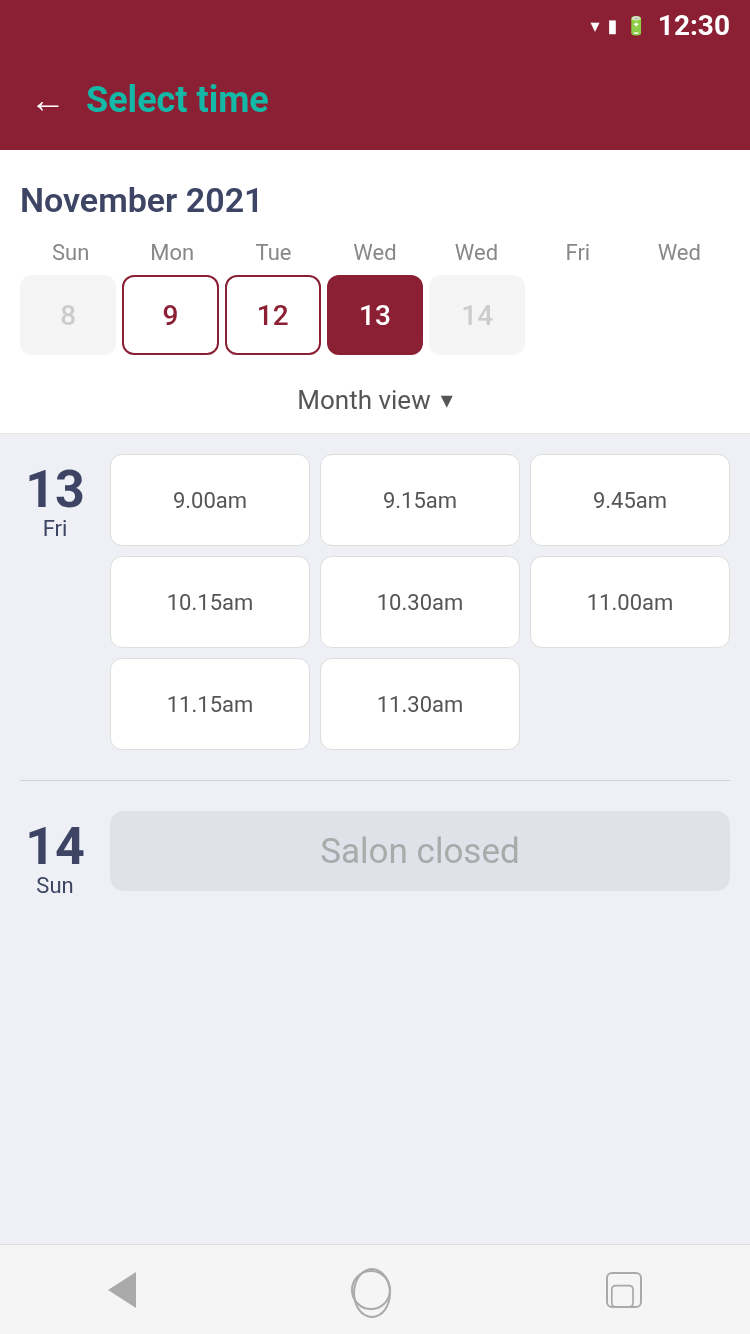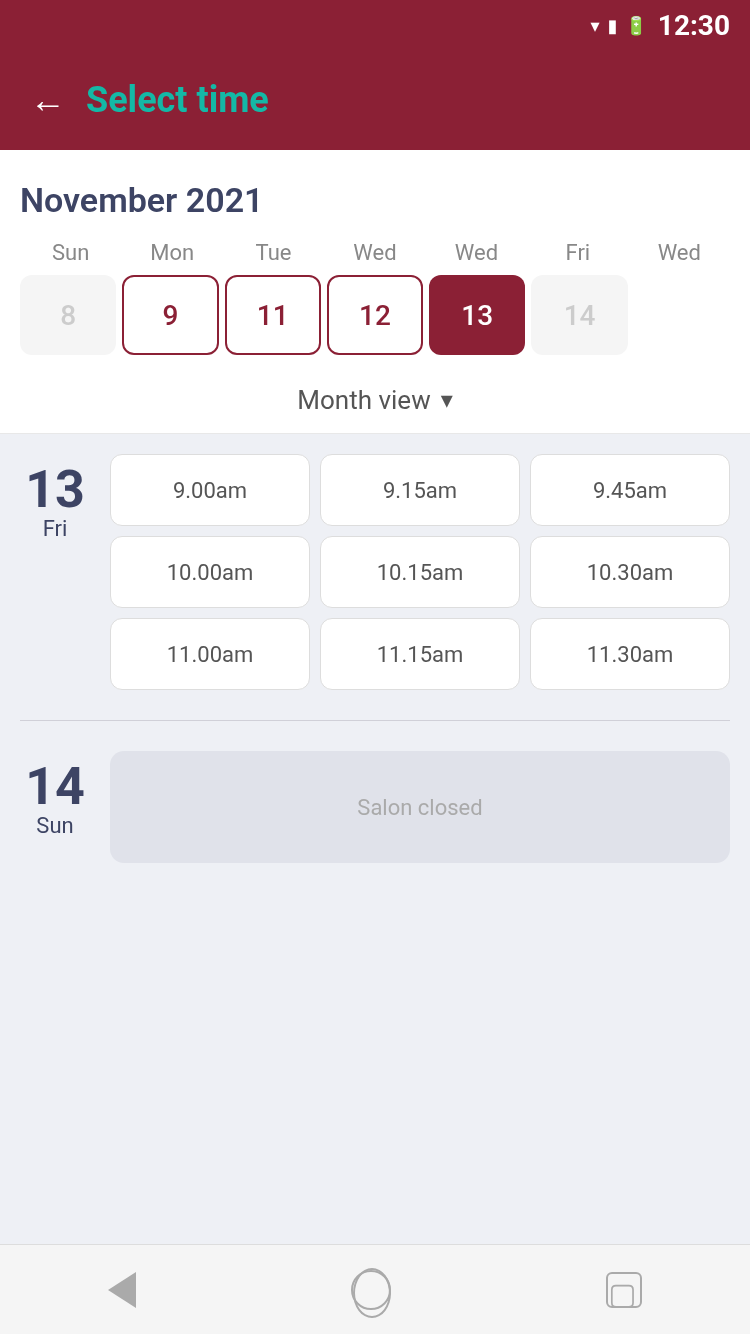--- a/index.html
+++ b/index.html
@@ -168,45 +168,45 @@
     .time-slots-grid {
       display: grid;
       grid-template-columns: repeat(3, 1fr);
       gap: 10px;
       flex: 1;
     }
     .time-slot {
       background: white;
       border: 1.5px solid #ddd;
       border-radius: 12px;
-      height: 72px;
+      height: 92px;
       display: flex;
       align-items: center;
       justify-content: center;
       font-size: 22px;
       color: #555;
       cursor: pointer;
     }
 
     .divider {
       height: 1px;
       background: #d0d0d8;
       margin: 10px 0 30px;
     }
 
     
     .closed-slot {
       background: #e0e2ea;
       border-radius: 14px;
-      height: 112px;
+      height: 80px;
       display: flex;
       align-items: center;
       justify-content: center;
       flex: 1;
-      font-size: 22px;
+      font-size: 35px;
       color: #aaa;
     }
 
     
     .bottom-nav {
       background: #f5f5f5;
       height: 90px;
       display: flex;
       align-items: center;
       justify-content: space-around;
@@ -267,21 +267,20 @@
     <span class="day-header">Mon</span>
     <span class="day-header">Tue</span>
     <span class="day-header">Wed</span>
     <span class="day-header">Wed</span>
     <span class="day-header">Fri</span>
     <span class="day-header">Wed</span>
   </div>
   <div class="day-cells">
     <div class="day-cell inactive">8</div>
     <div class="day-cell available">9</div>
-    <div class="day-cell available">11</div>
     <div class="day-cell available">12</div>
     <div class="day-cell selected">13</div>
     <div class="day-cell inactive">14</div>
   </div>
 </div>
 
 <div class="month-view-toggle">
   <span class="month-view-text">Month view</span>
   <span class="chevron-down">▾</span>
 </div>
@@ -290,21 +289,20 @@
 
   <div class="day-slot-group">
     <div class="day-label">
       <span class="day-number">13</span>
       <span class="day-name">Fri</span>
     </div>
     <div class="time-slots-grid">
       <div class="time-slot">9.00am</div>
       <div class="time-slot">9.15am</div>
       <div class="time-slot">9.45am</div>
-      <div class="time-slot">10.00am</div>
       <div class="time-slot">10.15am</div>
       <div class="time-slot">10.30am</div>
       <div class="time-slot">11.00am</div>
       <div class="time-slot">11.15am</div>
       <div class="time-slot">11.30am</div>
     </div>
   </div>
 
   <div class="divider"></div>
 

